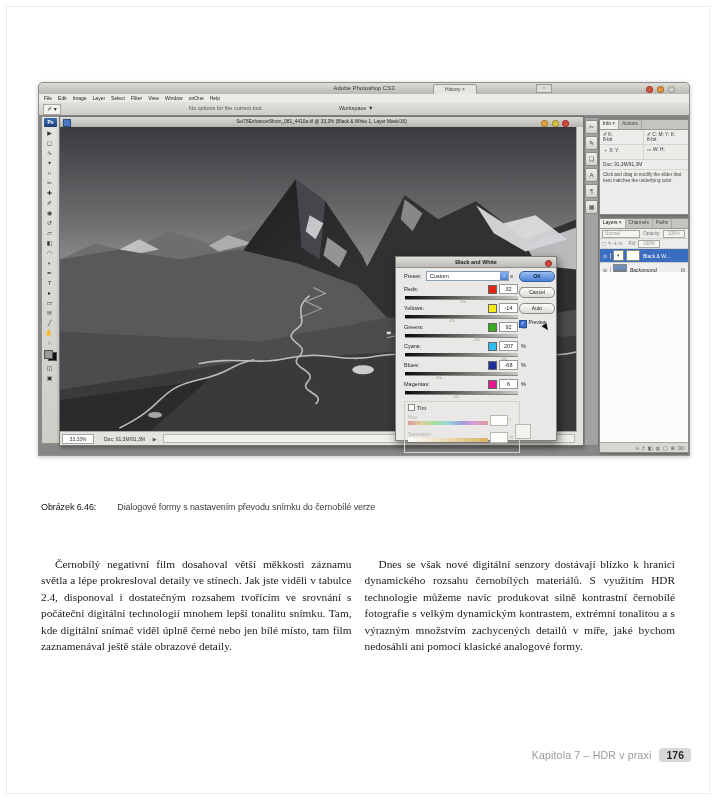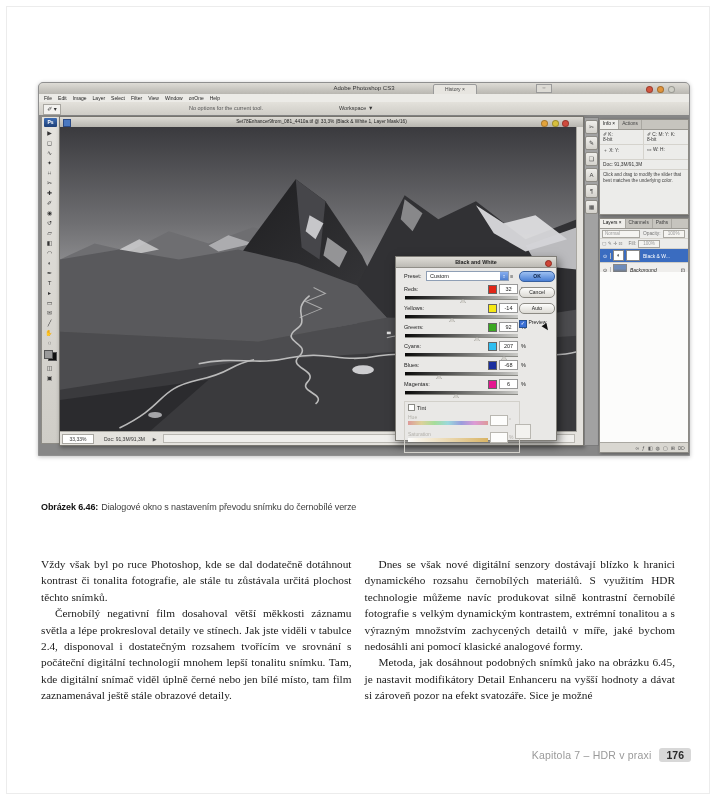--- a/index.html
+++ b/index.html
@@ -102,21 +102,21 @@
   .tint-sw{position:absolute;left:110px;top:22px;width:14px;height:13px;background:#f3f2ef;border:1px solid #b9b7b1}
   .bw-side{position:absolute;right:3px;top:14px;width:34px}
   .pill{width:34px;height:9px;border-radius:5px;font-size:5px;text-align:center;line-height:9px;margin-bottom:5px;border:1px solid #8d8b85;background:linear-gradient(#fdfdfc,#dcdad4);color:#222}
   .pill.ok{background:linear-gradient(#9dc0f2,#4a7fd4);border-color:#38609f;color:#0b2246;font-weight:bold}
   .preview{position:relative;margin-top:3px;font-size:5px;color:#222}
   .pv-cb{display:inline-block;width:5.5px;height:5.5px;background:#3b6fd4;border:1px solid #26508f;color:#fff;font-size:5px;line-height:5px;text-align:center;vertical-align:-1px;margin-right:2px}
   .cursor{position:absolute;left:24px;top:5px;width:0;height:0;border-left:3px solid transparent;border-right:3px solid transparent;border-top:7px solid #111;transform:rotate(-35deg)}
 
   
   .caption{position:absolute;left:41px;top:502px;font-size:9px;color:#3d3d3d;letter-spacing:-.1px}
-  .caption b{color:#111;font-weight:bold;margin-right:3px}
+  .caption b{color:#111;font-weight:normal;margin-right:21px}
   .columns{position:absolute;left:41px;top:556px;width:634px;display:flex;gap:13px}
   .col{width:311px;font-family:"Liberation Serif",serif;font-size:11.3px;line-height:16.4px;color:#1a1a1a;text-align:justify;hyphens:auto}
   .col p{margin:0}
   .col p.indent{text-indent:14px}
   .footer{position:absolute;right:25px;top:748px;display:flex;align-items:center;gap:8px}
   .f-chap{font-size:10.5px;color:#9a9a9a;letter-spacing:.2px}
   .f-page{background:#d8d8d8;border-radius:3px;padding:1px 7px;font-size:10.5px;font-weight:bold;color:#2b2b2b}
 </style>
 </head>
 <body>
@@ -422,30 +422,28 @@
             <div class="lp-fic">▢</div>
             <div class="lp-fic">⊞</div>
             <div class="lp-fic">⌦</div>
           </div>
       </div>
     </div>
   </div>
 </div>
 
 <div class="caption">
-  <b>Obrázek 6.46:</b><span>Dialogové okno s nastavením převodu snímku do černobílé verze</span>
+  <b>Obrázek 6.46:</b><span>Dialogové formy s nastavením převodu snímku do černobílé verze</span>
 </div>
 
 <div class="columns">
   <div class="col">
-    <p>Vždy však byl po ruce Photoshop, kde se dal dodatečně dotáhnout kontrast či tonalita fotografie, ale stále tu zůstávala určitá plochost těchto snímků.</p>
     <p class="indent">Černobílý negativní film dosahoval větší měkkosti záznamu světla a lépe prokresloval detaily ve stínech. Jak jste viděli v tabulce 2.4, disponoval i dostatečným rozsahem tvořícím ve srovnání s počáteční digitální technologií mnohem lepší tonalitu snímku. Tam, kde digitální snímač viděl úplně černé nebo jen bílé místo, tam film zaznamenával ještě stále obrazové detaily.</p>
   </div>
   <div class="col">
     <p class="indent">Dnes se však nové digitální senzory dostávají blízko k hranici dynamického rozsahu černobílých materiálů. S využitím HDR technologie můžeme navíc produkovat silně kontrastní černobílé fotografie s velkým dynamickým kontrastem, extrémní tonalitou a s výrazným množstvím zachycených detailů v míře, jaké bychom nedosáhli ani pomocí klasické analogové formy.</p>
-    <p class="indent">Metoda, jak dosáhnout podobných snímků jako na obrázku 6.45, je nastavit modifikátory Detail Enhanceru na vyšší hodnoty a dávat si zároveň pozor na efekt svatozáře. Sice je možné</p>
   </div>
 </div>
 
 <div class="footer">
   <span class="f-chap">Kapitola 7 – HDR v praxi</span>
   <span class="f-page">176</span>
 </div>
 
 </body></html>

